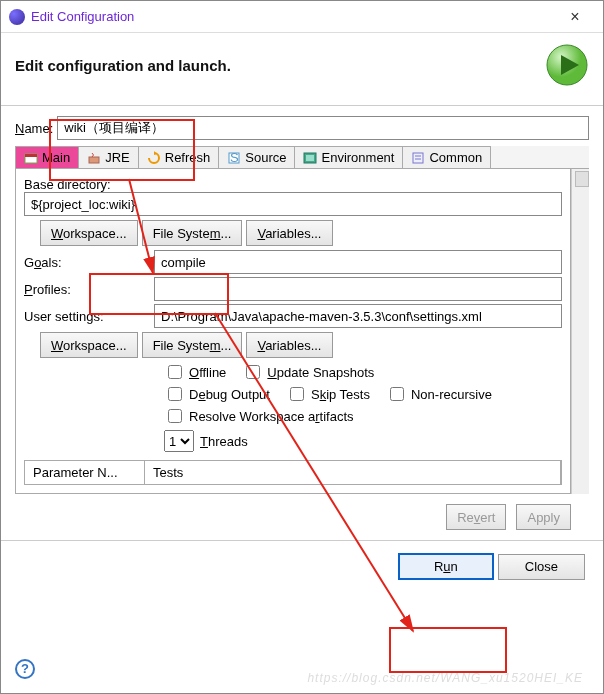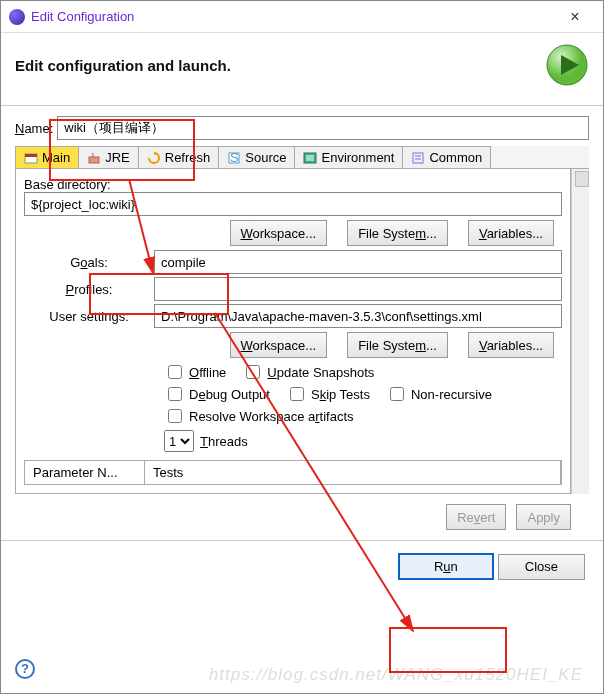--- a/index.html
+++ b/index.html
@@ -12,52 +12,52 @@
   .header h1 { font-size: 15px; font-weight: bold; margin: 0; flex: 1; color: #111; }
   .run-icon-big svg { display: block; }
   .content { border-top: 1px solid #ccc; padding: 6px 14px 0 14px; position: relative; }
   .row { display: flex; align-items: center; margin: 4px 0; }
   .lbl { margin-right: 4px; }
   .lbl u { text-decoration: underline; }
   input[type=text] { height: 24px; border: 1px solid #888; padding: 2px 6px; background: #fff; font-size: 13px; }
   .name-row input { flex: 1; }
   .tabs { display: flex; border-bottom: 1px solid #aaa; margin-top: 6px; background: #f4f4f4; }
   .tab { display: flex; align-items: center; gap: 4px; padding: 3px 8px; border: 1px solid #aaa; border-bottom: none; background: #f0f0f0; margin-right: -1px; cursor: default; }
-  .tab.active { background: #fde047; }
+  .tab.active { background: #ec4899; }
   .tab .ticon { width: 14px; height: 14px; display: inline-block; }
   .panel { border: 1px solid #aaa; border-top: none; padding: 8px; position: relative; }
   .panel-outer { display: flex; }
   .panel-inner { flex: 1; }
   .scrollbar { width: 18px; background: #f0f0f0; border-left: 1px solid #ccc; position: relative; }
   .scrollbar::before { content: ""; position: absolute; top: 2px; left: 3px; width: 12px; height: 14px; background: #e0e0e0; border:1px solid #bbb; }
   .field-row { display: flex; align-items: center; margin: 3px 0; }
-  .field-label { width: 110px; text-align: center; }
+  .field-label { width: 110px; text-align: left; }
   .field-label.l2 { width: 130px; }
   .field-row input { flex: 1; }
-  .btnrow { display: flex; justify-content: flex-end; gap: 20px; margin: 4px 8px; }
+  .btnrow { display: flex; justify-content: flex-start; gap: 4px; margin: 4px 16px; }
   .btn { height: 26px; padding: 0 10px; border: 1px solid #999; background: linear-gradient(#f8f8f8,#e4e4e4); cursor: default; }
   .btn.disabled { color: #999; }
   .chk { display: flex; align-items: center; gap: 4px; }
   .chk input { width: 14px; height: 14px; }
   .checks { margin-left: 140px; }
   .checks .crow { display: flex; gap: 16px; margin: 2px 0; }
   .threads { display:flex; align-items:center; gap:6px; margin: 4px 0 8px 140px; }
   .threads select { height: 22px; }
   .param-table { display: flex; border: 1px solid #aaa; margin-top: 6px; }
   .param-table .col { padding: 4px 8px; border-right: 1px solid #aaa; }
   .param-table .col:first-child { width: 120px; }
   .param-table .col:nth-child(2) { flex: 1; }
   .param-table .btncol { padding: 2px; border: none; }
   .footer-btns { display:flex; justify-content:flex-end; gap:10px; padding: 10px 18px; }
   .footer-btns2 { border-top: 1px solid #ccc; display:flex; justify-content:flex-end; align-items:center; gap:4px; padding: 12px 18px; }
   .help { position:absolute; left:14px; bottom:14px; width:20px; height:20px; border:2px solid #3474c4; border-radius:50%; color:#3474c4; text-align:center; line-height:16px; font-weight:bold; }
   .runbtn { border: 2px solid #0a62c9; background:#e8f0fb; padding: 4px 34px; }
   .redbox { position:absolute; border:2px solid #e2231a; pointer-events:none; z-index:50; }
   svg.arrow { position:absolute; pointer-events:none; z-index:60; }
-  .watermark { position:absolute; bottom:8px; right:20px; color:#ddd; font-style:italic; font-size:17px; letter-spacing:1px; z-index:0; }
+  .watermark { position:absolute; bottom:8px; right:20px; color:#ddd; font-style:italic; font-size:12px; letter-spacing:1px; z-index:0; }
 </style>
 </head>
 <body>
 
 <div class="titlebar">
   <span class="app-icon"></span>
   <span class="title">Edit Configuration</span>
   <span class="close">×</span>
 </div>
 

